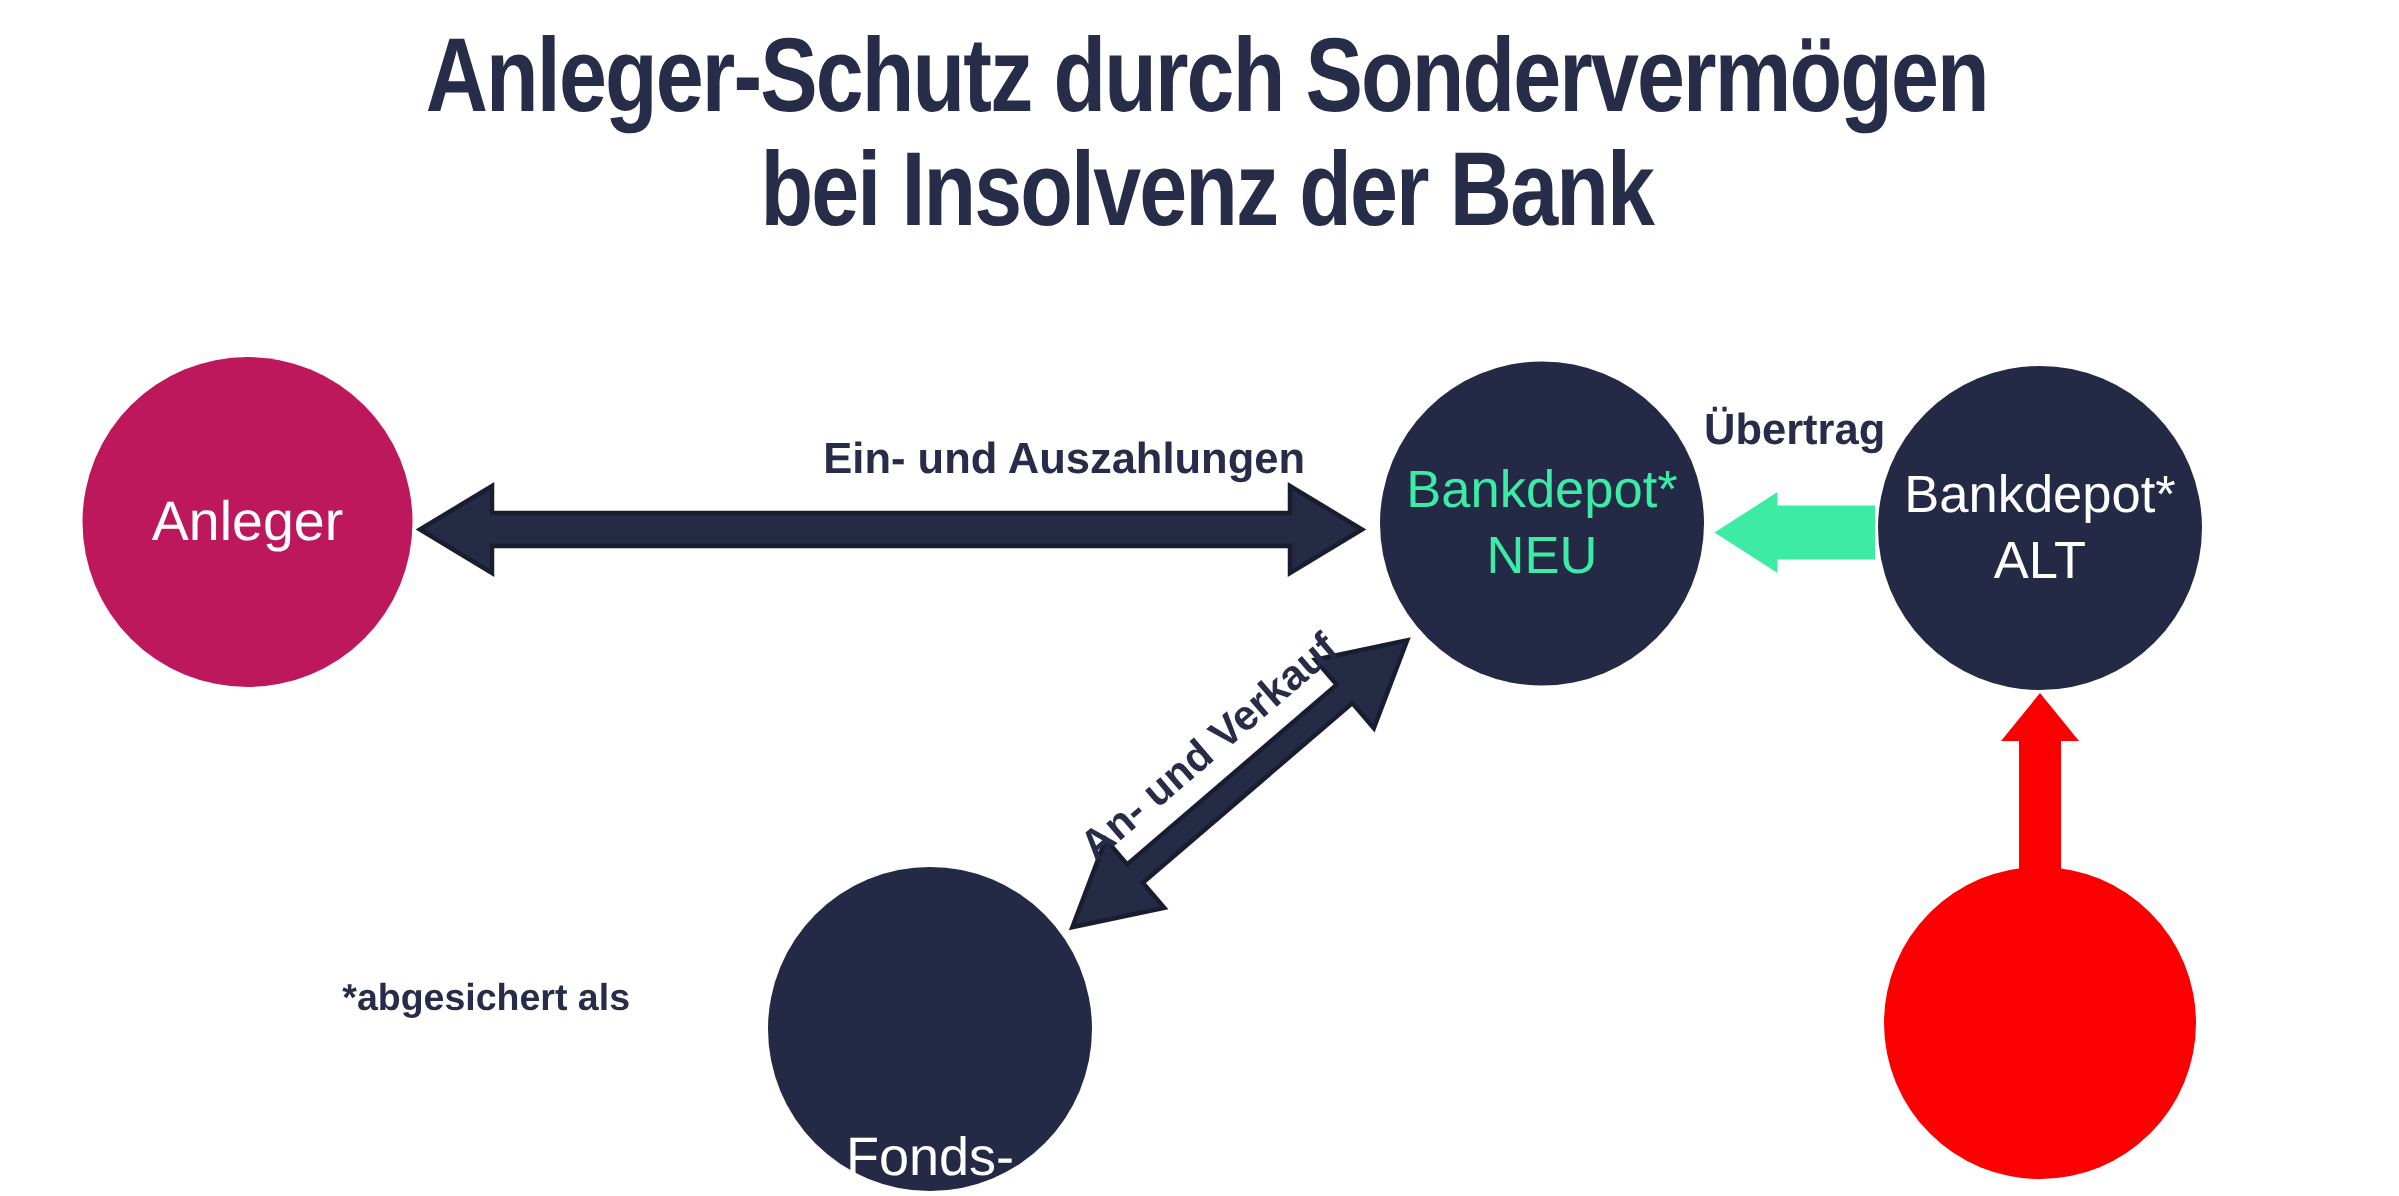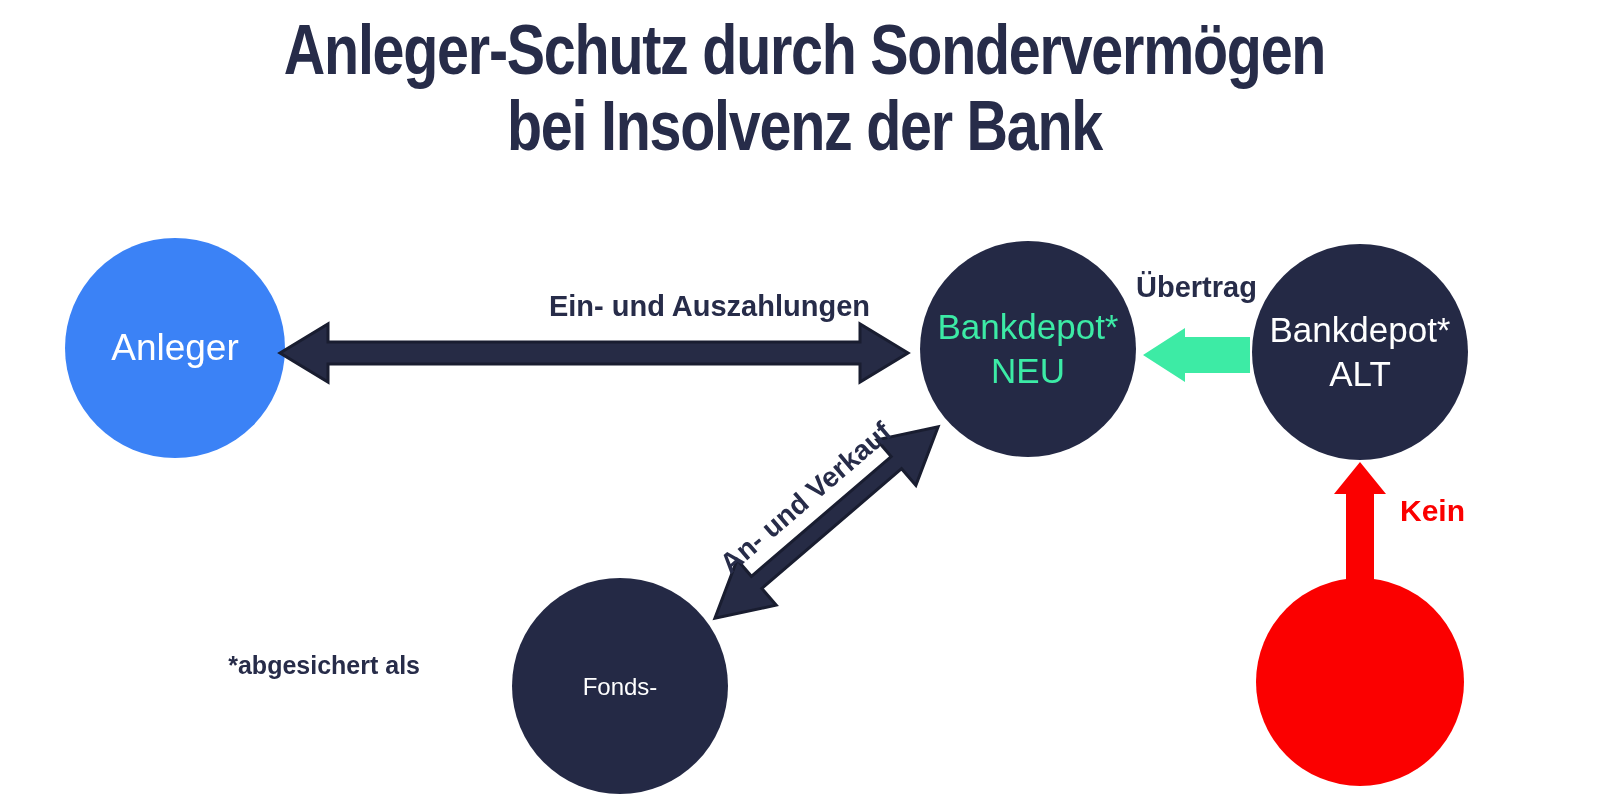--- a/index.html
+++ b/index.html
@@ -42,39 +42,39 @@
     flex-direction: column;
     align-items: center;
     justify-content: center;
     text-align: center;
     color: #ffffff;
     z-index: 1;
   }
   .circle .cline { display: block; }
 
   .circle-anleger {
-    left: 65px; top: 238px; width: 220px; height: 220px;
-    background: #3b82f6;
+    left: 55px; top: 238px; width: 220px; height: 220px;
+    background: #be185d;
     font-size: 37px; line-height: 46px; text-align: center;
   }
   .circle-neu {
     left: 920px; top: 241px; width: 216px; height: 216px;
     background: #242945;
     color: #3ceba6;
     font-size: 35px; line-height: 44px;
   }
   .circle-alt {
     left: 1252px; top: 244px; width: 216px; height: 216px;
     background: #242945;
     font-size: 35px; line-height: 44px;
   }
   .circle-fonds {
     left: 512px; top: 578px; width: 216px; height: 216px;
     background: #242945;
-    font-size: 24px; line-height: 47px;
+    font-size: 36px; line-height: 47px; justify-content: flex-end;
   }
   .circle-glaeubiger {
     left: 1256px; top: 578px; width: 208px; height: 208px;
     background: #fb0000;
     font-size: 34px; line-height: 44px;
   }
 
   
   .arrow-layer {
     position: absolute;
@@ -174,20 +174,19 @@
     <polygon class="red-arrow" points="1360,462 1386,494 1374,494 1374,584 1346,584 1346,494 1334,494"></polygon>
   </svg>
 
   <div class="edge-label label-ein-aus">Ein- und Auszahlungen</div>
 
   <div class="edge-label label-uebertrag">Übertrag</div>
 
   <div class="edge-label label-an-verkauf">An- und Verkauf</div>
 
   <div class="edge-label label-kein-anspruch">
-    <span class="kline">Kein</span>
   </div>
 
   <div class="footnote">
     <span class="fline">*abgesichert als</span>
   </div>
 
 </div>
 
 </body></html>

